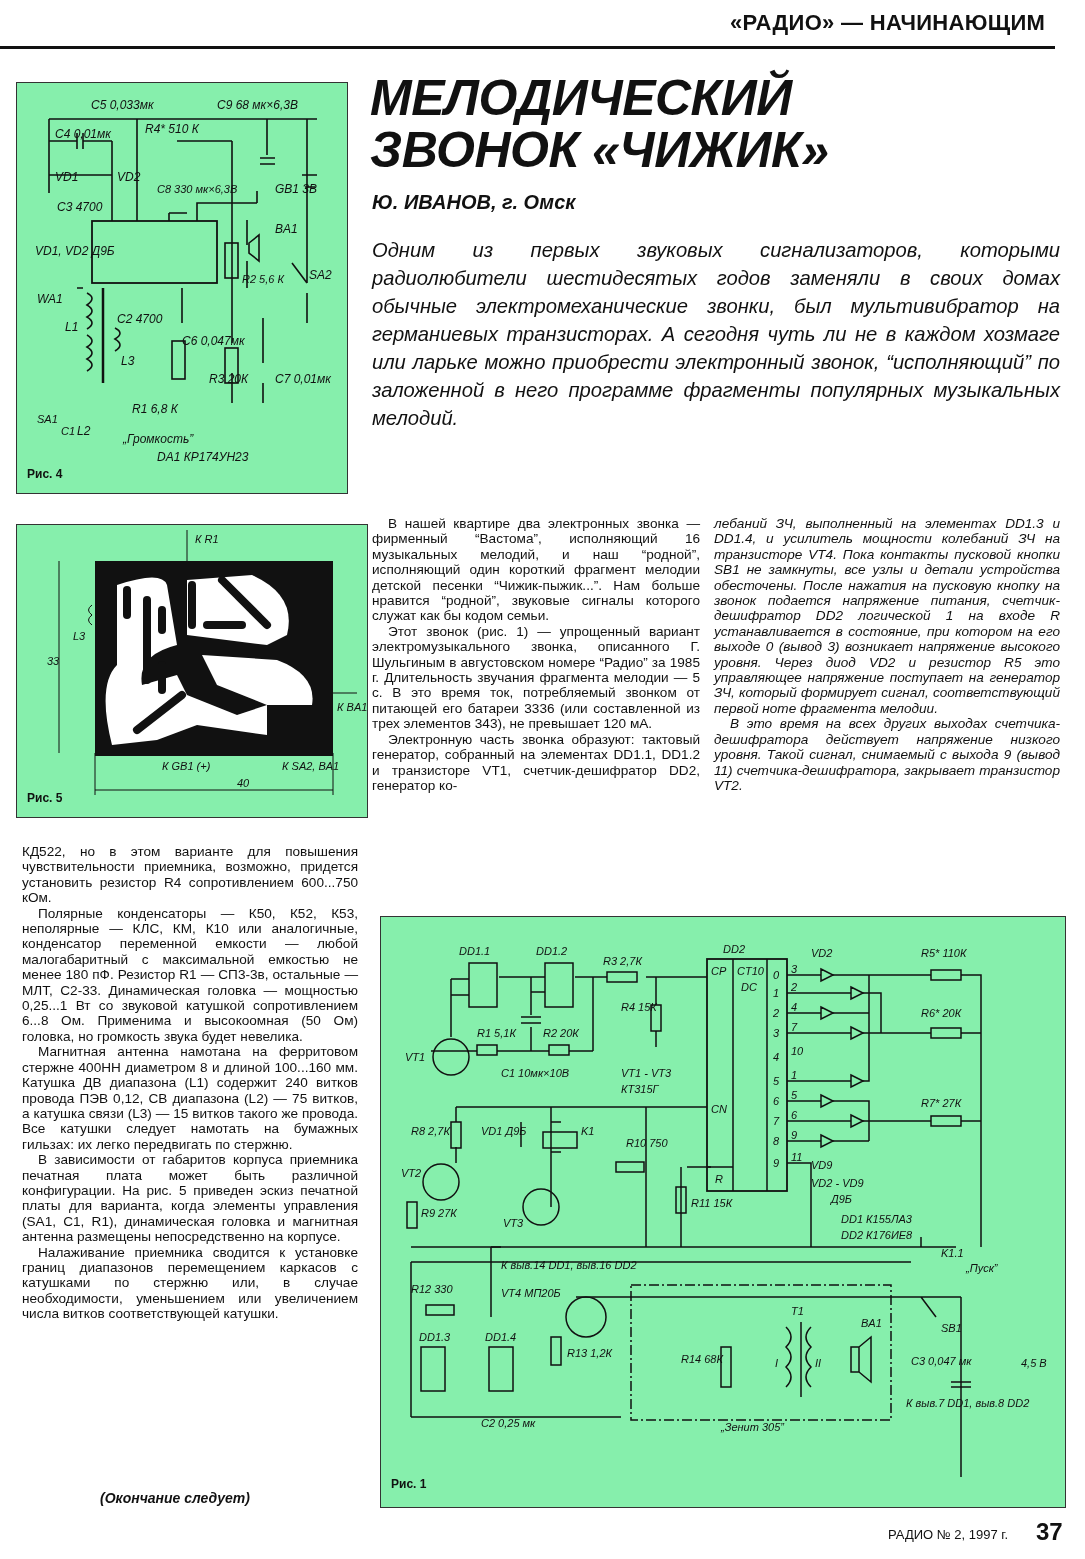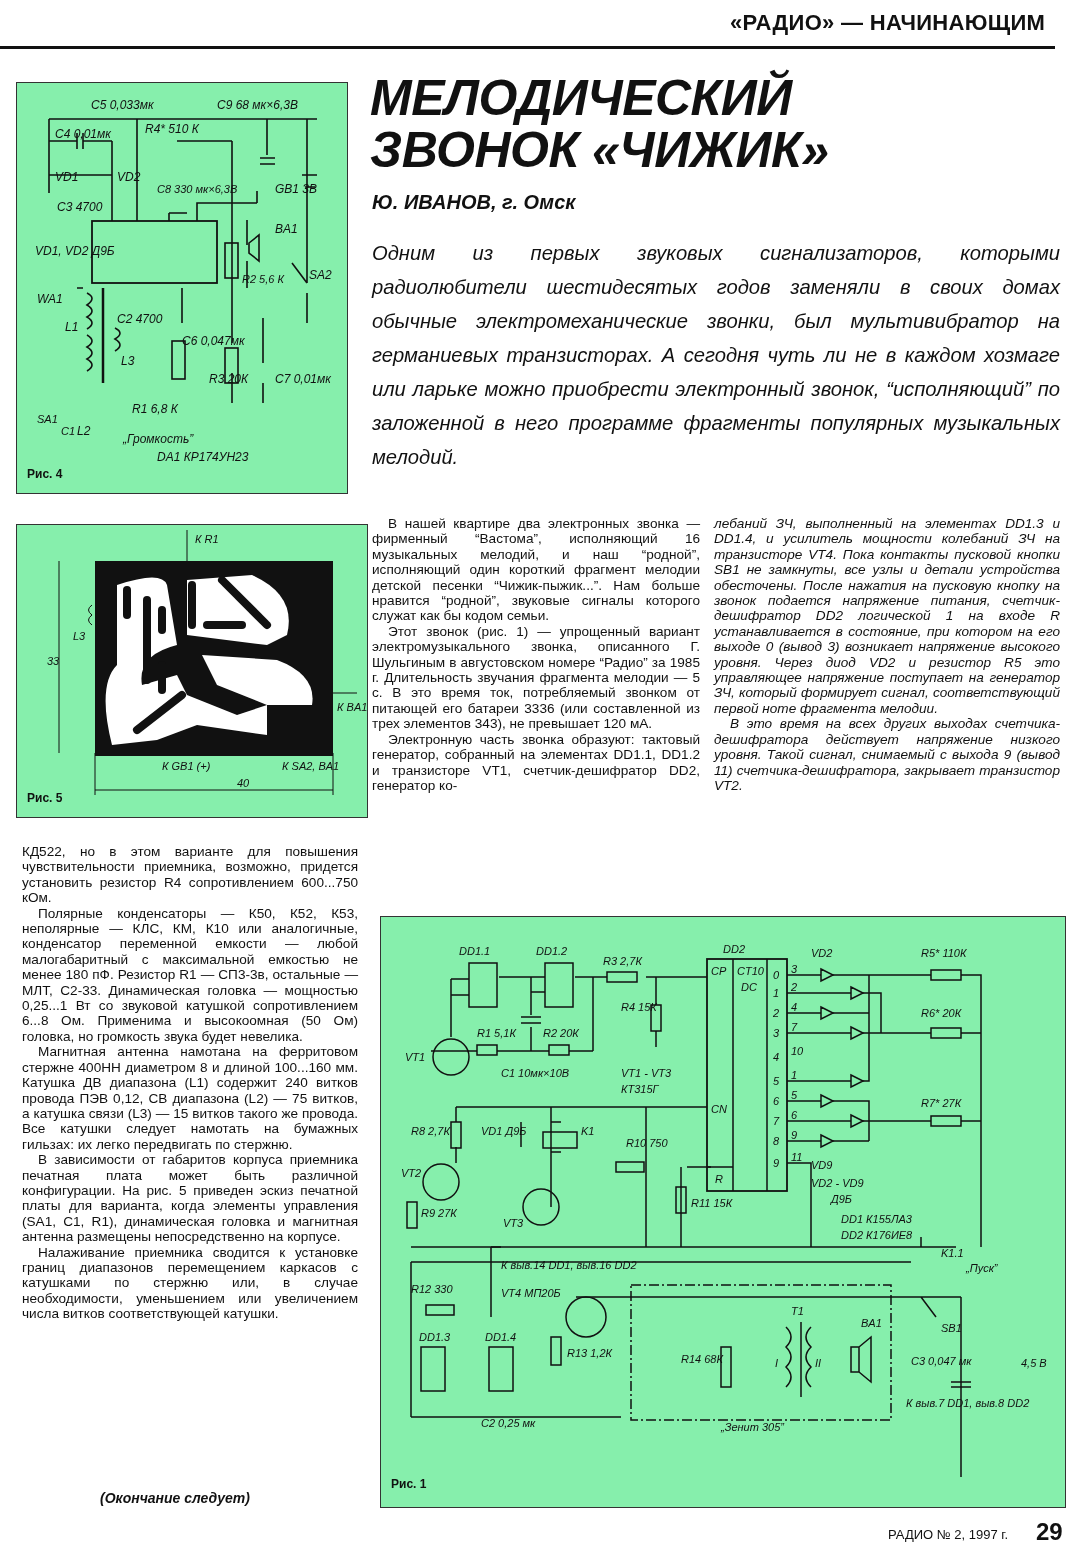--- a/index.html
+++ b/index.html
@@ -2,21 +2,21 @@
 <html><head>
 <meta charset="utf-8">
 <style>
   html, body { margin: 0; padding: 0; background: #fff; }
   body { width: 1085px; height: 1559px; position: relative; overflow: hidden; font-family: "Liberation Sans", sans-serif; color: #111; }
   .abs { position: absolute; }
   .header { left: 730px; top: 10px; font-weight: bold; font-size: 22px; letter-spacing: 0.3px; }
   .header-rule { left: 0; top: 46px; width: 1055px; height: 3px; background: #111; }
   .title { left: 370px; top: 72px; font-family: "Liberation Sans", sans-serif; font-weight: bold; font-style: italic; font-size: 50px; line-height: 52px; letter-spacing: -0.5px; }
   .author { left: 372px; top: 191px; font-weight: bold; font-style: italic; font-size: 20px; }
-  .lead { left: 372px; top: 236px; width: 688px; font-style: italic; font-size: 20.2px; line-height: 34px; text-align: justify; }
+  .lead { left: 372px; top: 236px; width: 688px; font-style: italic; font-size: 20.2px; line-height: 28px; text-align: justify; }
   .lead p { margin: 0; }
   .col { font-size: 13.6px; line-height: 15.4px; text-align: justify; }
   .col p { margin: 0; text-indent: 16px; }
   .col p.cont { text-indent: 0; }
   .col1 { left: 22px; top: 844px; width: 336px; }
   .col2 { left: 372px; top: 516px; width: 328px; }
   .col3 { left: 714px; top: 516px; width: 346px; font-style: italic; }
   .ending { left: 100px; top: 1490px; font-weight: bold; font-style: italic; font-size: 14px; }
   .fig { border: 1.5px solid #333; background: #86efac; }
   .fig4 { left: 16px; top: 82px; width: 330px; height: 410px; }
@@ -255,13 +255,13 @@
         <text x="392" y="228">8</text>
         <text x="410" y="222">9</text>
         <text x="392" y="250">9</text>
         <text x="410" y="244">11</text>
       </g>
   </svg>
   <div class="figcap" style="left:10px; top:560px;">Рис. 1</div>
 </div>
 
 <div class="abs footer">РАДИО № 2, 1997 г.</div>
-<div class="abs pagenum">29</div>
+<div class="abs pagenum">37</div>
 
 </body></html>

